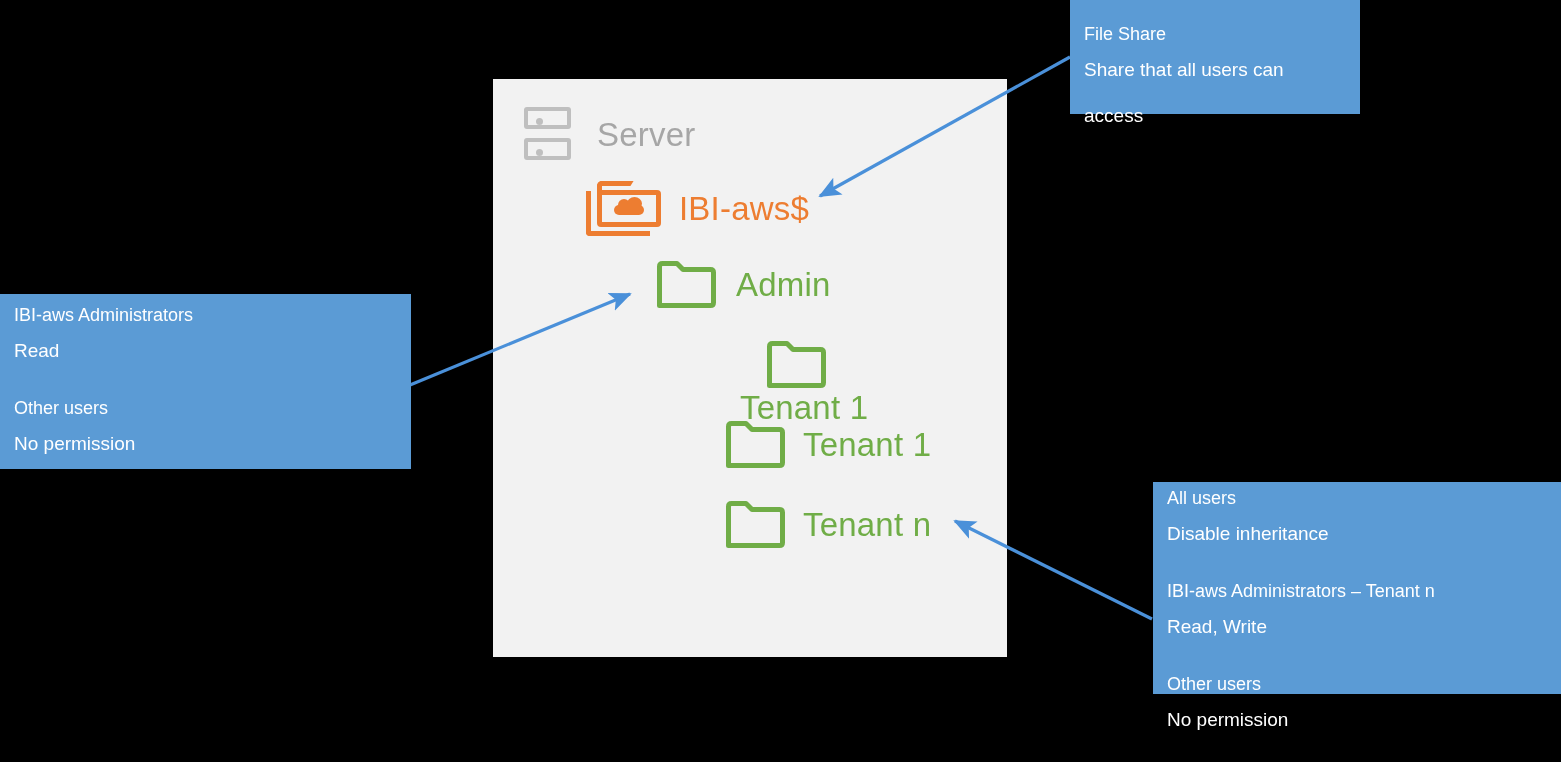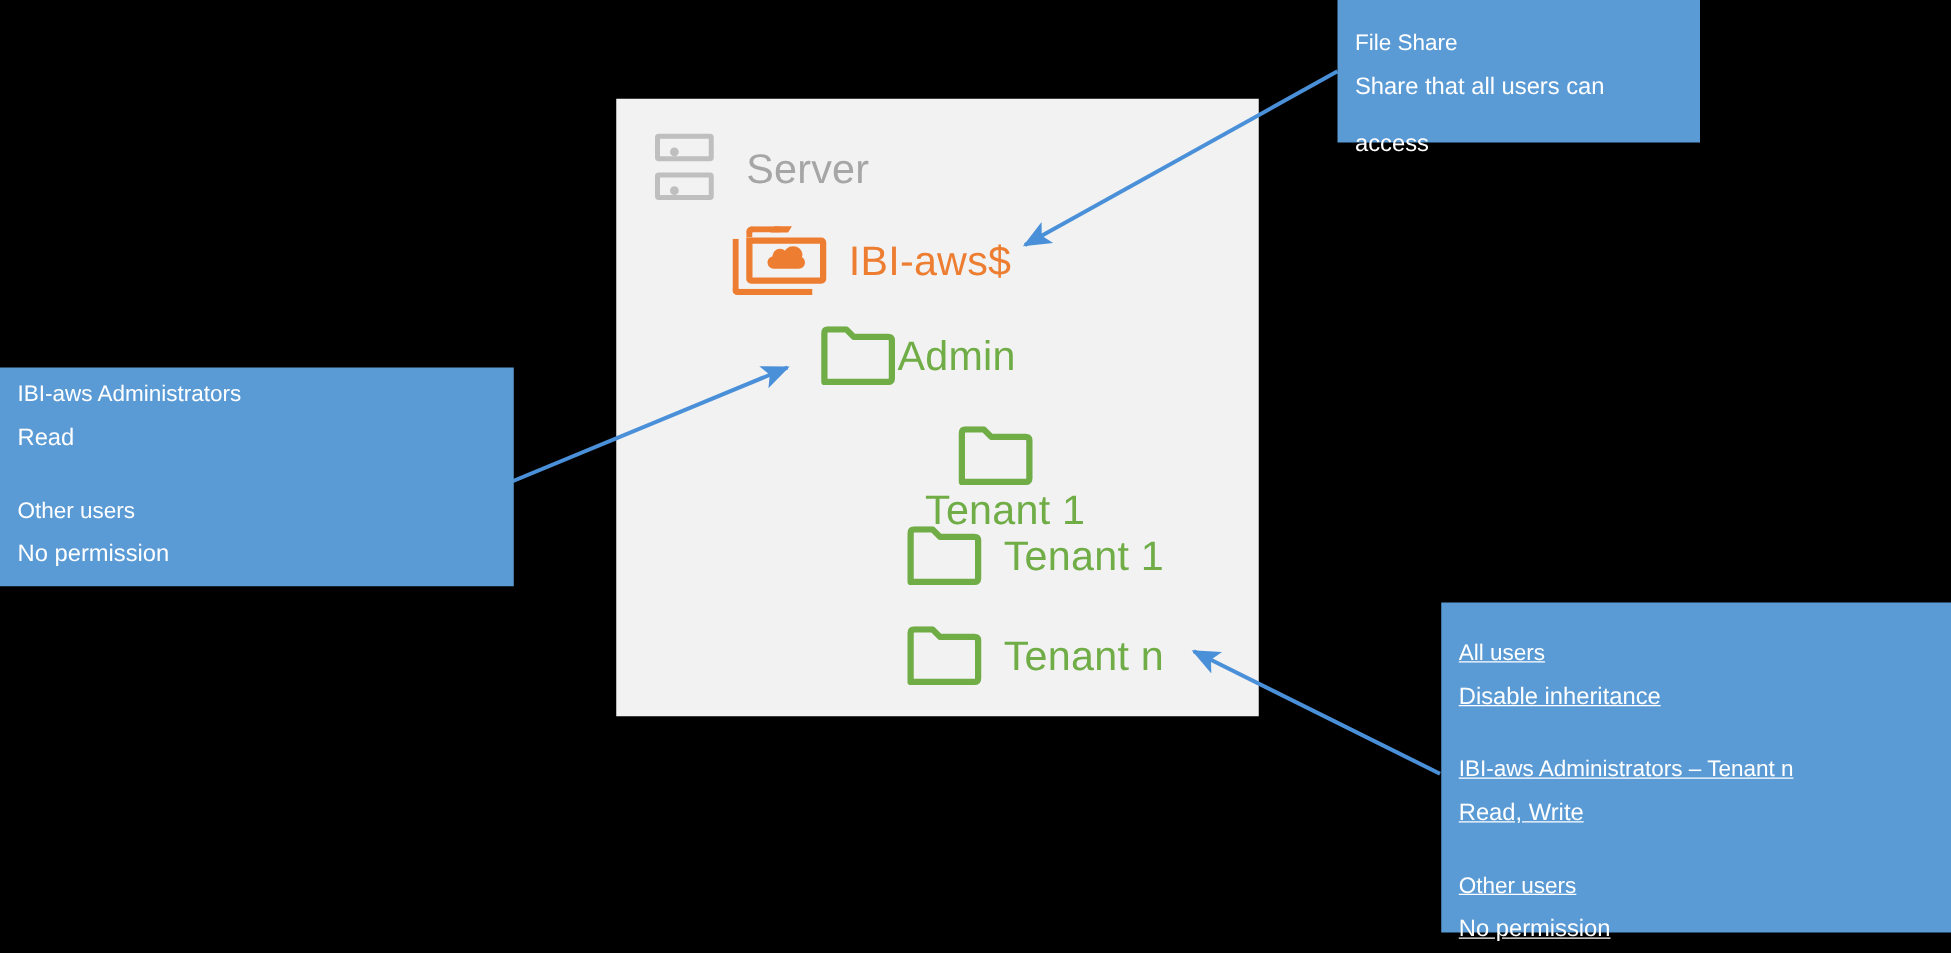--- a/index.html
+++ b/index.html
@@ -16,21 +16,21 @@
     overflow: hidden;
     font-family: "Liberation Sans", sans-serif;
   }
 
   
   #server-panel {
     position: absolute;
     left: 493px;
     top: 79px;
     width: 514px;
-    height: 494px;
+    height: 578px;
     background: #F2F2F2;
   }
 
   .tree-row {
     position: absolute;
     display: flex;
     align-items: center;
   }
 
   .node-label {
@@ -54,20 +54,21 @@
     font-size: 33px;
     margin-left: 17px;
     letter-spacing: .2px;
   }
 
   
   #row-admin { left: 162px; top: 182px; }
   #row-admin .node-label {
     color: #70AD47;
     font-size: 33px;
+    margin-left: 18px;
     letter-spacing: .2px;
   }
 
   
   #row-tenant-1 { left: 231px; top: 262px; flex-direction: column; }
   #row-tenant-2 { left: 231px; top: 342px; }
   #row-tenant-n { left: 231px; top: 422px; }
   .tenant-row .node-label {
     color: #70AD47;
     font-size: 33px;
@@ -251,23 +252,22 @@
     top: 294px;
     width: 411px;
     height: 175px;
     padding: 9px 0 0 14px;
   }
 
   #callout-tenant {
     left: 1153px;
     top: 482px;
     width: 408px;
-    height: 264px;
-    padding: 28px 0 0 14px;
-    text-decoration: underline;
+    height: 212px;
+    padding: 4px 0 0 14px;
   }
 
   
   #arrows {
     position: absolute;
     left: 0;
     top: 0;
     width: 1561px;
     height: 762px;
     pointer-events: none;

